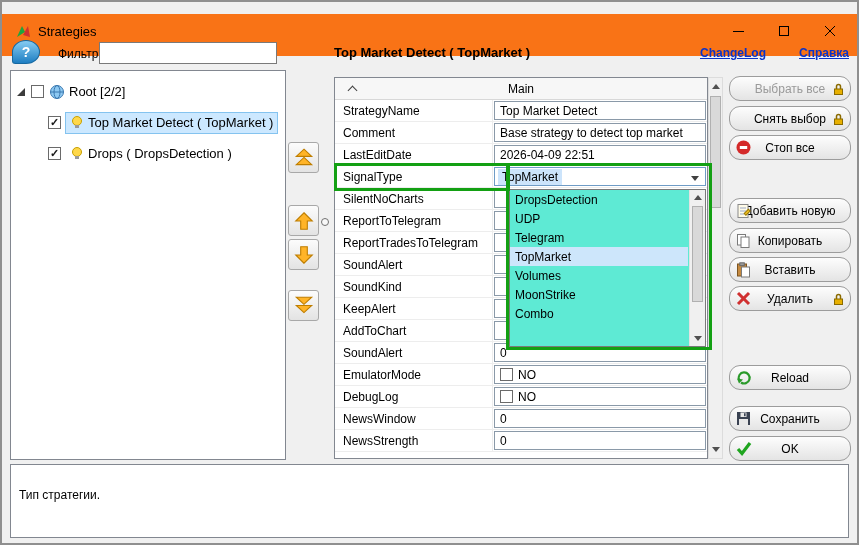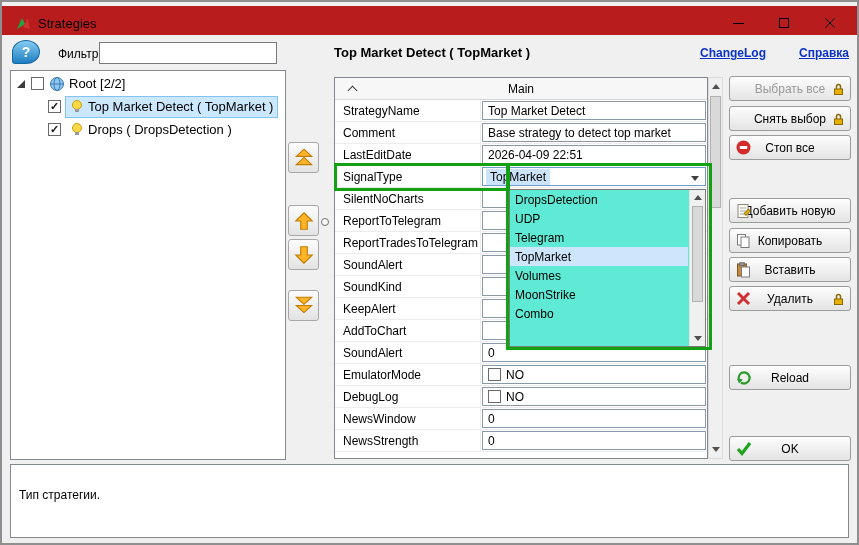--- a/index.html
+++ b/index.html
@@ -1,36 +1,36 @@
 <!DOCTYPE html>
 <html><head>
 <meta charset="utf-8">
 <style>
 *{box-sizing:border-box;margin:0;padding:0}
 body{font-family:"Liberation Sans",sans-serif;background:#ffffff}
 .window{position:relative;width:859px;height:545px;background:#f0f0f0;border:2px solid #8f8f8f;overflow:hidden}
 
 
-.titlebar{position:absolute;left:0;top:4px;width:100%;height:29px;background:#b91c1c}
+.titlebar{position:absolute;left:0;top:12px;width:100%;height:42px;background:#f97316}
 .app-icon{position:absolute;left:12px;top:8px}
 .title-text{position:absolute;left:36px;top:10px;font-size:13px;color:#000}
 .win-controls{position:absolute;right:4px;top:0;height:34px;display:flex}
 .win-btn{width:46px;height:34px;display:flex;align-items:center;justify-content:center}
 .min-glyph{width:11px;height:1px;background:#000}
 .max-glyph{width:10px;height:10px;border:1px solid #000}
 
 
 .help-icon{position:absolute;left:10px;top:38px;width:28px;height:24px;border-radius:50% 50% 50% 12%;background:linear-gradient(#86ccf2,#1e7ec2);color:#fff;font-weight:bold;font-size:14px;display:flex;align-items:center;justify-content:center;border:1px solid #1668a0}
 .help-icon::before{content:"?"}
 .filter-label{position:absolute;left:56px;top:45px;font-size:12px;color:#000}
 .filter-input{position:absolute;left:97px;top:40px;width:178px;height:22px;border:1px solid #7a7a7a;background:#fff;font-size:12px;padding:0 4px;font-family:inherit}
 
 
 .tree{position:absolute;left:8px;top:68px;width:276px;height:390px;background:#fff;border:1px solid #828790;font-size:13px;overflow:hidden}
-.tree-row{display:flex;align-items:center;height:21px;margin-top:2px;white-space:nowrap}
+.tree-row{display:flex;align-items:center;height:21px;margin-top:10px;white-space:nowrap}
 .expander{width:0;height:0;border-left:8px solid transparent;border-bottom:8px solid #3c3c3c;margin-left:6px;margin-right:6px;flex:none}
 .cbx{width:13px;height:13px;border:1px solid #6a6a6a;background:#fff;display:inline-flex;align-items:center;justify-content:center;flex:none;margin-right:5px}
 .cbx.checked::before{content:"✓";color:#1a1a1a;font-weight:bold;font-size:11px;line-height:1}
 .tree-item{padding-left:37px}
 .node{display:flex;align-items:center;height:20px;padding:0 4px;gap:4px}
 .node.sel{background:#cce8ff;outline:1px solid #84c3ef}
 .node-label{font-size:13px;color:#000}
 
 
 .arrow-btn{position:absolute;left:286px;width:31px;height:31px;border:1px solid #a8a8a8;border-radius:3px;background:linear-gradient(#fcfcfc,#e3e3e3);display:flex;align-items:center;justify-content:center}
@@ -41,21 +41,21 @@
 .hlink{position:absolute;top:44px;font-size:12px;font-weight:bold;color:#0a32c8;text-decoration:underline;cursor:pointer}
 .link-changelog{left:698px}
 .link-help{left:797px}
 
 
 .pgrid{position:absolute;left:332px;top:75px;width:374px;height:382px;background:#fff;border:1px solid #828790;overflow:hidden}
 .pg-header{height:22px;background:#f7f7f7;border-bottom:1px solid #d8d8d8;position:relative;display:flex;align-items:center;justify-content:center}
 .group-caret{position:absolute;left:14px;top:9px;width:7px;height:7px;border-left:1px solid #404040;border-top:1px solid #404040;transform:rotate(45deg)}
 .group-label{font-size:12px;color:#000}
 .prow{display:flex;height:22px;border-bottom:1px solid #ededed}
-.pname{width:146px;font-size:12px;display:flex;align-items:center;padding-left:8px;border-right:1px solid #ededed;color:#000;white-space:nowrap}
+.pname{width:158px;font-size:12px;display:flex;align-items:center;padding-left:8px;border-right:1px solid #ededed;color:#000;white-space:nowrap}
 .pval{flex:1;position:relative;padding:1px}
 .vbox{height:100%;border:1px solid #8a99a8;background:#fff;display:flex;align-items:center;padding:0 5px;font-size:12px;color:#000;gap:5px}
 .combo{height:100%;border:1px solid #6f9cc6;background:#fff;display:flex;align-items:center;position:relative;padding-left:3px}
 .combo-text{background:#cce4fb;font-size:12px;padding:1px 4px;color:#000}
 .combo-arrow{position:absolute;right:6px;top:8px;width:0;height:0;border-left:4px solid transparent;border-right:4px solid transparent;border-top:5px solid #404040}
 
 
 .vscroll{position:absolute;left:706px;top:75px;width:15px;height:382px;background:#f0f0f0;border:1px solid #dcdcdc}
 .sb-tri-up{width:0;height:0;border-left:4px solid transparent;border-right:4px solid transparent;border-bottom:5px solid #505050;margin:6px auto 0}
 .sb-tri-down{width:0;height:0;border-left:4px solid transparent;border-right:4px solid transparent;border-top:5px solid #505050;position:absolute;bottom:6px;left:3px}
@@ -69,21 +69,21 @@
 .dd-tri-up{width:0;height:0;border-left:4px solid transparent;border-right:4px solid transparent;border-bottom:5px solid #505050;margin:5px auto 0}
 .dd-tri-down{width:0;height:0;border-left:4px solid transparent;border-right:4px solid transparent;border-top:5px solid #505050;position:absolute;bottom:5px;left:4px}
 .dd-thumb{position:absolute;left:2px;top:16px;width:11px;height:96px;background:#d9d9d9;border:1px solid #b0b0b0}
 
 
 .annot{position:absolute;border:3px solid #13a013;z-index:8;pointer-events:none}
 .annot-name{left:332px;top:161px;width:176px;height:28px}
 .annot-value{left:504px;top:161px;width:206px;height:187px}
 
 
-.xbtn{position:absolute;left:727px;width:122px;height:25px;border:1px solid #9c9c9c;border-radius:3px;background:linear-gradient(#fdfdfd,#e4e4e4);font-size:12px;display:flex;align-items:center;justify-content:center;color:#000;cursor:default}
+.xbtn{position:absolute;left:727px;width:122px;height:25px;border:1px solid #9c9c9c;border-radius:11px;background:linear-gradient(#fdfdfd,#e4e4e4);font-size:12px;display:flex;align-items:center;justify-content:center;color:#000;cursor:default}
 .xbtn.disabled{color:#9a9a9a}
 .ic-left{position:absolute;left:6px;top:4px;display:flex}
 .ic-right{position:absolute;right:5px;top:5px;display:flex}
 
 
 .desc{position:absolute;left:8px;top:462px;width:839px;height:74px;background:#fff;border:1px solid #828790;font-size:12px;padding:23px 8px;color:#000}
 </style>
 </head>
 <body>
 
@@ -396,20 +396,31 @@
         </svg>
       </span>
     <span>Удалить</span>
     <span class="ic-right">
         <svg width="13" height="14">
           <path d="M4.5 7 V4.5 a2 2 0 0 1 4 0 V7" fill="none" stroke="#8a6a00" stroke-width="1.5"></path>
           <rect x="2.5" y="7" width="8" height="5.5" fill="#e8b000" stroke="#8a6a00"></rect>
         </svg>
       </span>
   </div>
+  <div class="xbtn" style="top:404px">
+    <span class="ic-left">
+        <svg width="15" height="15">
+          <rect x="1" y="1" width="13" height="13" fill="#3a4252"></rect>
+          <rect x="4.5" y="1.5" width="6" height="4.5" fill="#e8e8e8"></rect>
+          <rect x="8" y="2.2" width="1.6" height="3" fill="#3a4252"></rect>
+          <rect x="3" y="8" width="9" height="6" fill="#e8e8e8"></rect>
+        </svg>
+      </span>
+    <span>Сохранить</span>
+  </div>
   <div class="xbtn" style="top:434px">
     <span class="ic-left">
         <svg width="16" height="15">
           <path d="M2 8 L6 12.5 L14 2" stroke="#1fa51f" stroke-width="3.2" fill="none"></path>
         </svg>
       </span>
     <span>OK</span>
   </div>
 
   <div class="desc">

